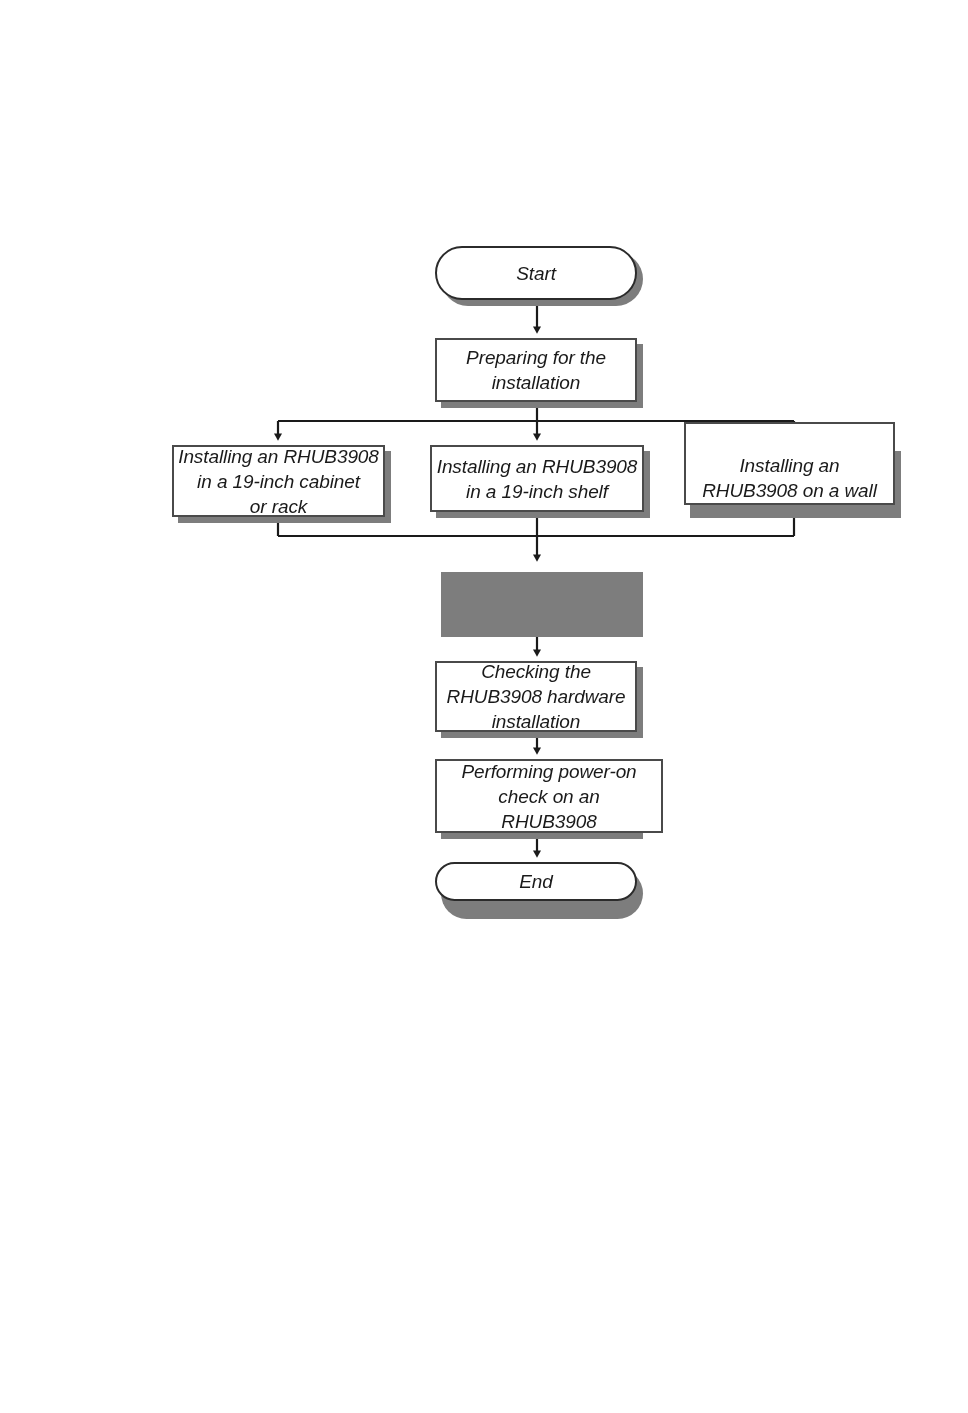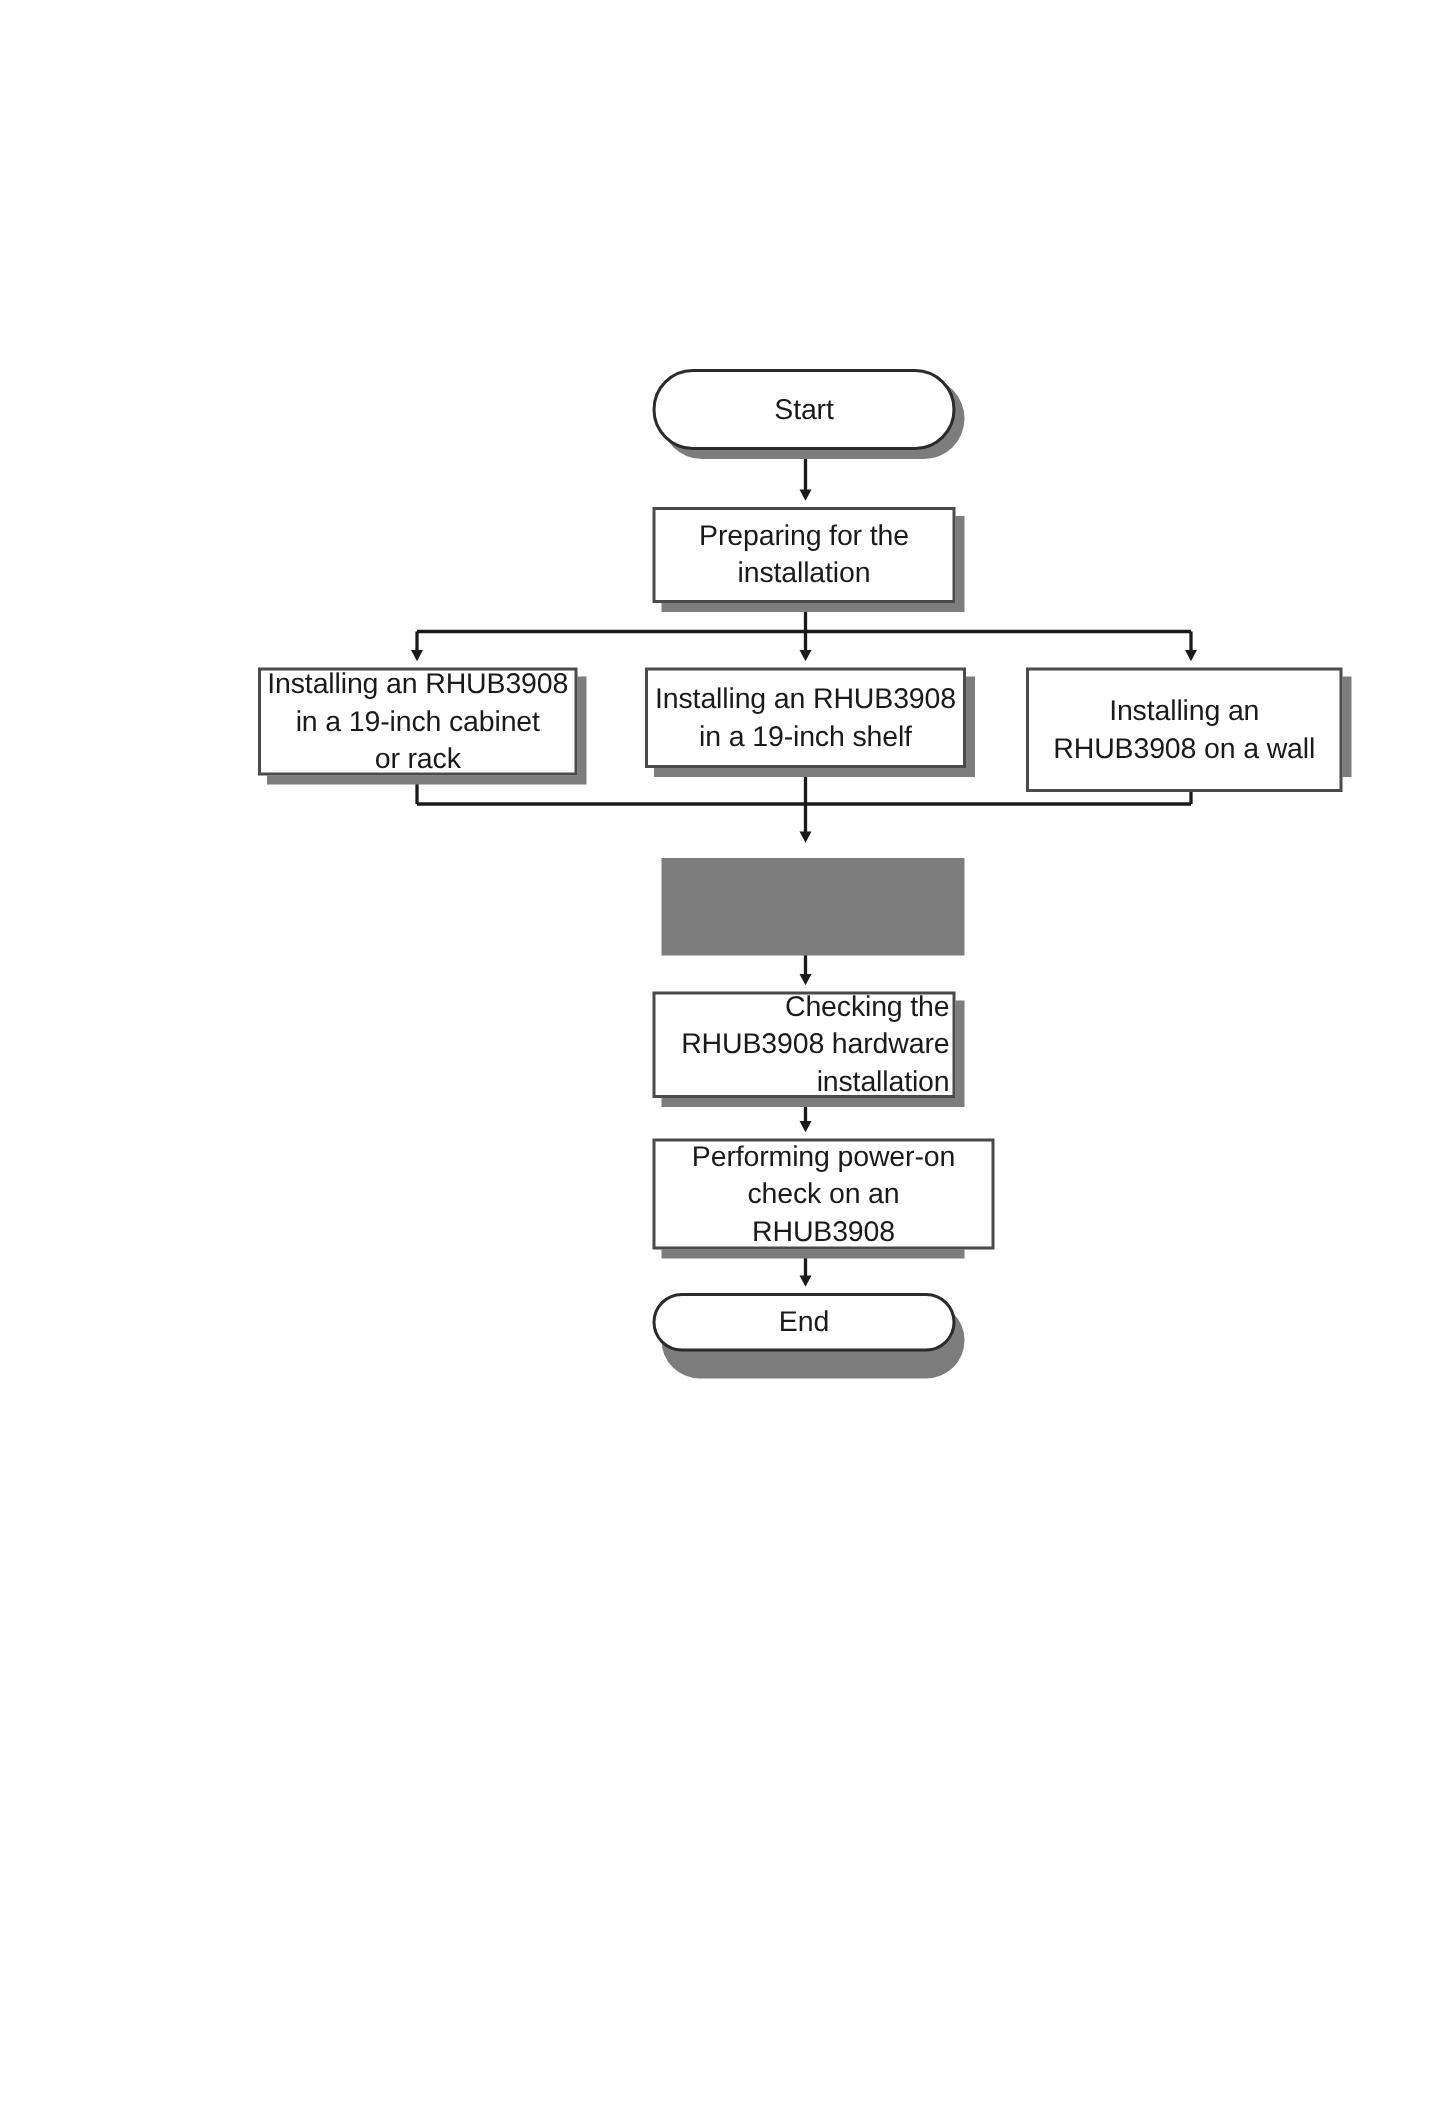--- a/index.html
+++ b/index.html
@@ -54,21 +54,21 @@
     padding: 0 2px;
   }
   .shadow {
     position: absolute;
     background: #7d7d7d;
     z-index: 0;
   }
   .shadow.round {
     border-radius: 999px;
   }
-  .node { z-index: 2; }
+  .node { z-index: 2; font-style: italic; }
 </style>
 </head>
 <body>
 
 <div id="flow-canvas">
 
   <svg class="connectors" viewBox="0 0 968 1413" width="968" height="1413" aria-hidden="true">
     <defs>
       <marker id="arrowhead" markerWidth="9" markerHeight="9" refX="4.2" refY="4.4" orient="auto" markerUnits="userSpaceOnUse">
         <path d="M0.6,0.4 L8.0,4.4 L0.6,8.4 Z" fill="#1a1a1a"></path>
@@ -122,27 +122,27 @@
     <span class="label">Installing an RHUB3908
 in a 19-inch cabinet
 or rack</span>
   </div>
 
   <div class="node" style="left:430px; top:445px; width:214px; height:67px;">
     <span class="label">Installing an RHUB3908
 in a 19-inch shelf</span>
   </div>
 
-  <div class="node" style="left:684px; top:445px; width:211px; height:83px;">
+  <div class="node" style="left:684px; top:422px; width:211px; height:83px;align-items:flex-end;">
     <span class="label">Installing an
 RHUB3908 on a wall</span>
   </div>
 
 
-  <div class="node" style="left:435px; top:661px; width:202px; height:71px;text-align:right;">
+  <div class="node" style="left:435px; top:661px; width:202px; height:71px;">
     <span class="label">Checking the
 RHUB3908 hardware
 installation</span>
   </div>
 
   <div class="node" style="left:435px; top:759px; width:228px; height:74px;">
     <span class="label">Performing power-on
 check on an
 RHUB3908</span>
   </div>

